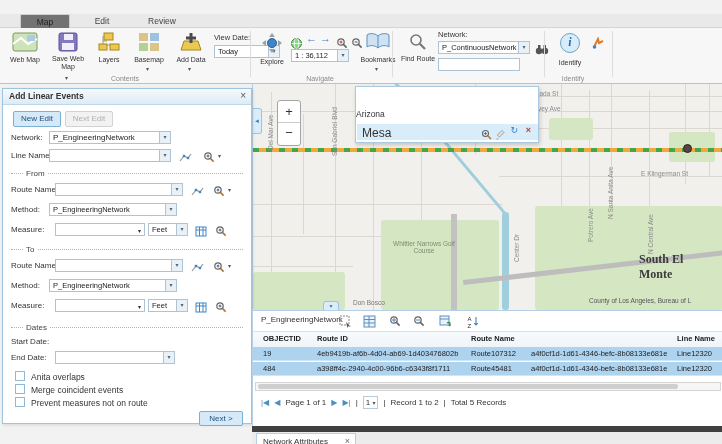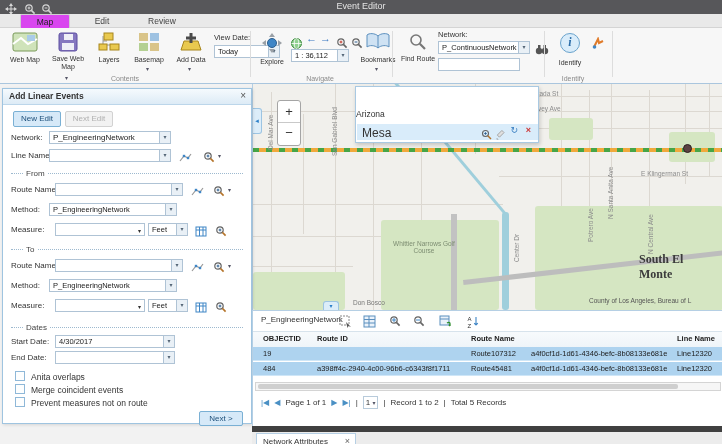--- a/index.html
+++ b/index.html
@@ -6,21 +6,21 @@
   body{margin:0;background:#fff;font-family:"Liberation Sans","DejaVu Sans",sans-serif}
   .app{position:relative;width:722px;height:444px;background:#f2f2f2;overflow:hidden;font-family:"Liberation Sans","DejaVu Sans",sans-serif}
   .abs{position:absolute}
   
   .titlebar{position:absolute;left:0;top:0;width:722px;height:14px;background:#57575a}
   .titlebar .title{position:absolute;left:50%;top:1px;transform:translateX(-50%);font-size:9px;color:#e4e4e4}
   .tbi{position:absolute;top:1px}
   
   .tabstrip{position:absolute;left:0;top:14px;width:722px;height:14px;background:#e9e9e9;border-bottom:1px solid #d4d4d4}
   .tab{position:absolute;top:0;height:14px;line-height:14px;font-size:8.5px;color:#444;text-align:center}
-  .tab.active{background:#d946ef;border:1px solid #cfcfcf;border-bottom:none;border-radius:2px 2px 0 0;color:#222}
+  .tab.active{background:#737373;border:1px solid #cfcfcf;border-bottom:none;border-radius:2px 2px 0 0;color:#222}
   
   .ribbon{position:absolute;left:0;top:28px;width:722px;height:56px;background:#f7f7f7;border-bottom:1px solid #aac6de}
   .rlbl{position:absolute;font-size:7px;color:#333;text-align:center;line-height:1.15}
   .grplbl{position:absolute;top:47px;font-size:7px;color:#8a8a8a;text-align:center}
   .vsep{position:absolute;top:3px;height:46px;width:1px;background:#dddddd}
   .caret{font-size:6px;color:#556;line-height:1}
   .combo{position:absolute;background:#fff;border:1px solid #afc3d5;font-size:7.5px;color:#222;overflow:hidden;white-space:nowrap}
   .combo .txt{position:absolute;left:3px;top:0;bottom:0;right:12px;line-height:11px;overflow:hidden}
   .combo .cbc{position:absolute;right:0;top:0;bottom:0;width:11px;background:#e9f0f6;border-left:1px solid #afc3d5;text-align:center;font-size:6px;color:#567;line-height:11px}
   
@@ -49,37 +49,20 @@
   .pgi{color:#4a90c4;font-size:8px}
   .pgt{color:#333;font-size:8px}
   
   .btabs{position:absolute;left:252px;top:426px;width:470px;height:23px;background:#ececec;border-top:6px solid #404040}
 </style>
 </head>
 <body>
 
 <div class="app">
 
-  <div class="titlebar">
-    <span class="tbi" style="left:5px"><svg width="12" height="12">
-          <path d="M6 0 L8 3 H4 Z M6 12 L4 9 H8 Z M0 6 L3 4 V8 Z M12 6 L9 8 V4 Z" fill="#d8d8d8"></path>
-          <path d="M6 2 V10 M2 6 H10" stroke="#d8d8d8" stroke-width="1"></path>
-        </svg></span>
-    <span class="tbi" style="left:24px"><svg width="12" height="12">
-          <circle cx="5" cy="5" r="3.2" fill="none" stroke="#d4d4d4" stroke-width="1.2"></circle>
-          <line x1="7.4" y1="7.4" x2="10.6" y2="10.6" stroke="#d4d4d4" stroke-width="1.6"></line>
-          <path d="M3.6 5 H6.4 M5 3.6 V6.4" stroke="#d4d4d4" stroke-width="1"></path>
-        </svg></span>
-    <span class="tbi" style="left:41px"><svg width="12" height="12">
-          <circle cx="5" cy="5" r="3.2" fill="none" stroke="#d4d4d4" stroke-width="1.2"></circle>
-          <line x1="7.4" y1="7.4" x2="10.6" y2="10.6" stroke="#d4d4d4" stroke-width="1.6"></line>
-          <path d="M3.6 5 H6.4" stroke="#d4d4d4" stroke-width="1"></path>
-        </svg></span>
-    <span class="title">Event Editor</span>
-  </div>
 
   <div class="tabstrip">
     <div class="tab active" style="left:20px;width:50px">Map</div>
     <div class="tab" style="left:82px;width:40px">Edit</div>
     <div class="tab" style="left:138px;width:48px">Review</div>
   </div>
 
   <div class="ribbon">
 
     <div class="abs" style="left:6px;top:4px;width:38px;text-align:center">
@@ -407,24 +390,20 @@
     <span class="abs" style="left:212px;top:210px"><svg width="12" height="12">
           <circle cx="5" cy="5" r="3.2" fill="none" stroke="#666" stroke-width="1.2"></circle>
           <line x1="7.4" y1="7.4" x2="10.6" y2="10.6" stroke="#b5742a" stroke-width="1.6"></line>
           <path d="M3.6 5 H6.4 M5 3.6 V6.4" stroke="#2c5f8f" stroke-width="1"></path>
         </svg></span>
 
     <div class="legend" style="top:238px">
         <span>Dates</span>
       </div>
     <div class="plabel" style="left:8px;top:248px">Start Date:</div>
-    <div class="combo" style="left:52px;top:246px;width:120px;height:13px">
-      <span class="txt">4/30/2017</span>
-        <span class="cbc">▾</span>
-    </div>
     <div class="plabel" style="left:8px;top:264px">End Date:</div>
     <div class="combo" style="left:52px;top:262px;width:120px;height:13px">
       <span class="txt"></span>
         <span class="cbc">▾</span>
     </div>
 
     <span class="chk" style="left:12px;top:282px"></span>
     <div class="plabel" style="left:28px;top:283px;font-size:8.5px">Anita overlaps</div>
     <span class="chk" style="left:12px;top:295px"></span>
     <div class="plabel" style="left:28px;top:296px;font-size:8.5px">Merge coincident events</div>
@@ -470,20 +449,21 @@
 
     <div style="position:absolute;left:0;top:20px;width:470px;height:29px;background:linear-gradient(#f7fafc,#e8f0f6);border-top:1px solid #d7e3ec;border-bottom:1px solid #c8d8e4">
       <span class="hcell" style="left:10px;width:50px">OBJECTID</span>
       <span class="hcell" style="left:64px;width:146px">Route ID</span>
       <span class="hcell" style="left:218px;width:56px">Route Name</span>
       <span class="hcell" style="left:424px;width:44px">Line Name</span>
     </div>
 
     <div class="trow" style="top:36px">
       <span class="cell" style="left:10px;width:50px">19</span>
+      <span class="cell" style="left:64px;width:150px">4eb9419b-af6b-4d04-ab69-1d403476802b</span>
       <span class="cell" style="left:218px;width:56px">Route107312</span>
       <span class="cell" style="left:278px;width:144px">a4f0cf1d-1d61-4346-befc-8b08133e681e</span>
       <span class="cell" style="left:424px;width:44px">Line12320</span>
     </div>
     <div class="trow" style="top:51px">
       <span class="cell" style="left:10px;width:50px">484</span>
       <span class="cell" style="left:64px;width:150px">a398ff4c-2940-4c00-96b6-c6343f8f1711</span>
       <span class="cell" style="left:218px;width:56px">Route45481</span>
       <span class="cell" style="left:278px;width:144px">a4f0cf1d-1d61-4346-befc-8b08133e681e</span>
       <span class="cell" style="left:424px;width:44px">Line12320</span>

